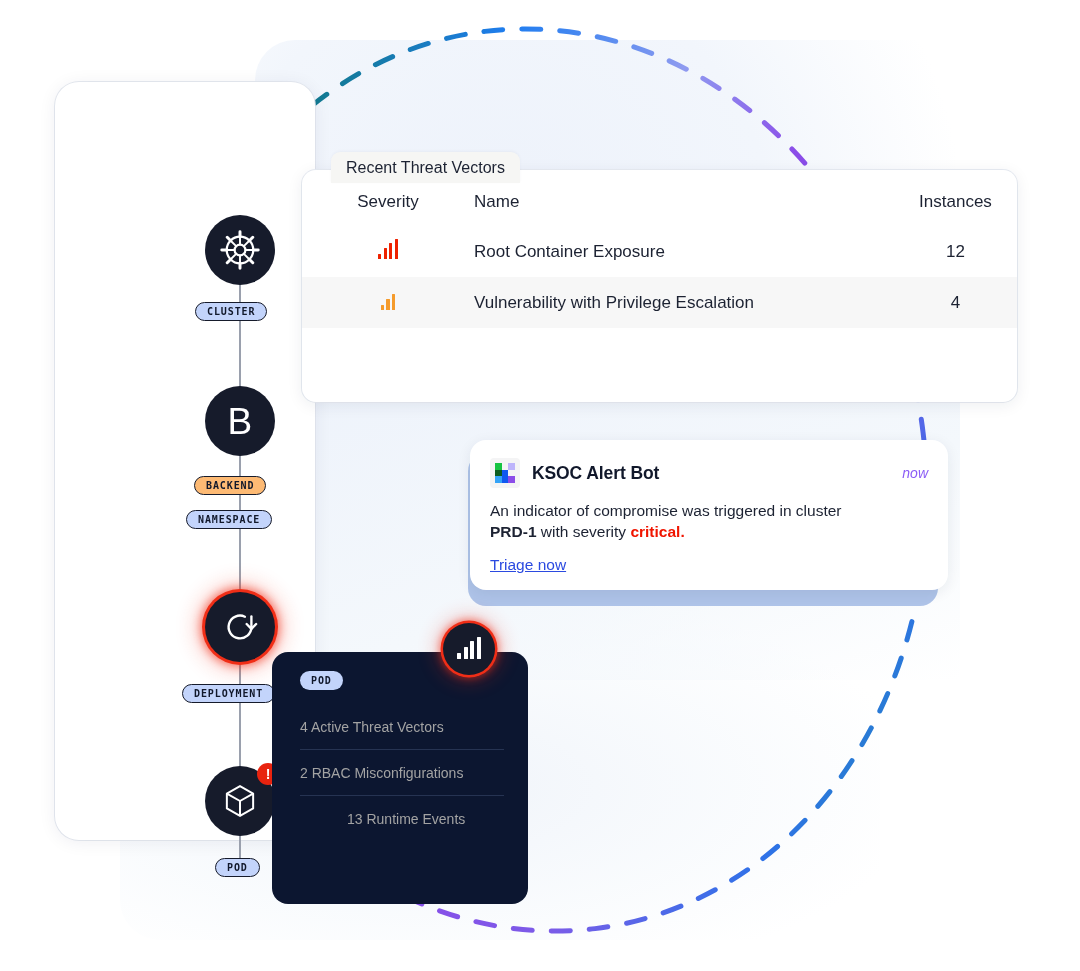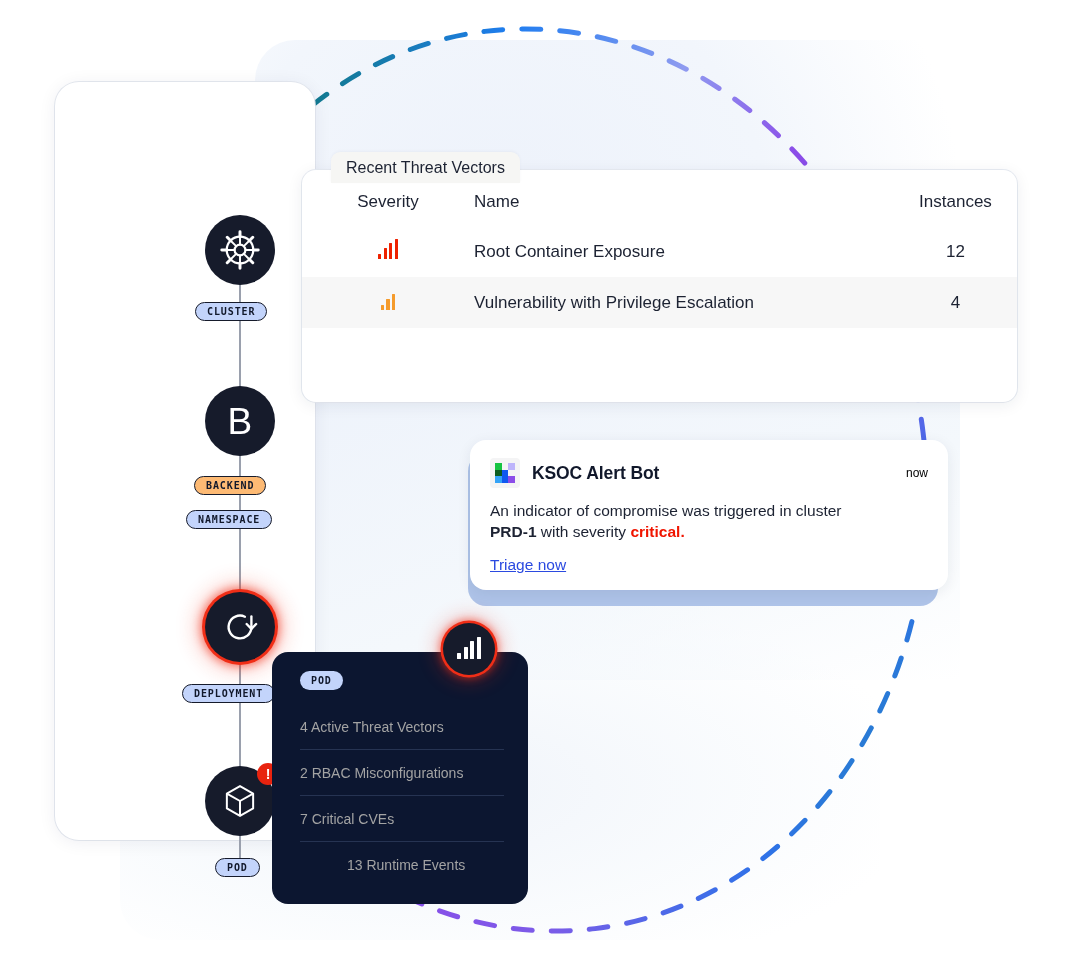--- a/index.html
+++ b/index.html
@@ -234,22 +234,23 @@
   .ksoc-logo span { display: block; }
   .toast-title {
     margin-left: 12px;
     font-size: 17.5px;
     font-weight: 700;
     color: #11182b;
     letter-spacing: -0.1px;
   }
   .toast-time {
     margin-left: auto;
-    font-size: 12px;
-    color: #000000;
+    font-size: 14px;
+    color: #8b5cf6;
+    font-style: italic;
   }
   .toast-body {
     margin-top: 12px;
     font-size: 15.5px;
     line-height: 1.33;
     color: #1c2232;
     max-width: 360px;
   }
   .toast-body b { font-weight: 700; }
   .toast-body .crit { color: #f01500; font-weight: 700; }
@@ -466,18 +467,17 @@
       </span>
   </div>
 
   <div class="pod-card">
     <span class="pod-chip">
       <span>POD</span>
     </span>
     <div class="pod-list" id="pod-list">
         <div class="pod-row">4 Active Threat Vectors</div>
         <div class="pod-row">2 RBAC Misconfigurations</div>
-        <div class="pod-row">7 Critical CVEs</div>
         <div class="pod-row">13 Runtime Events</div>
       </div>
   </div>
 
 </div>
 
 </body></html>

